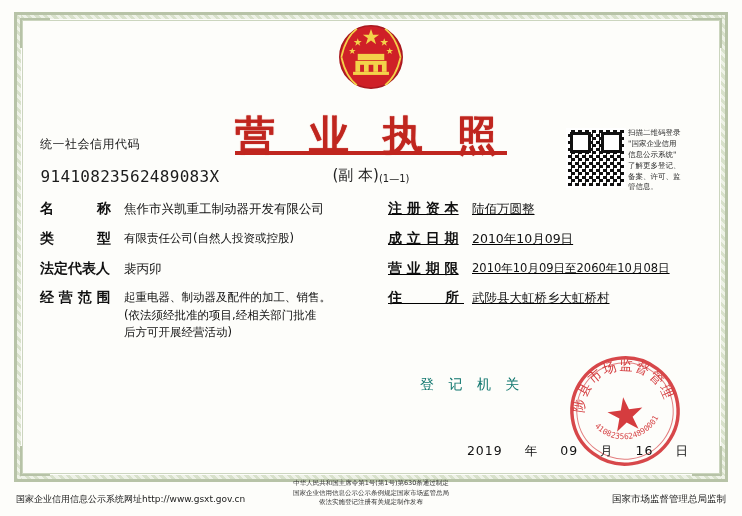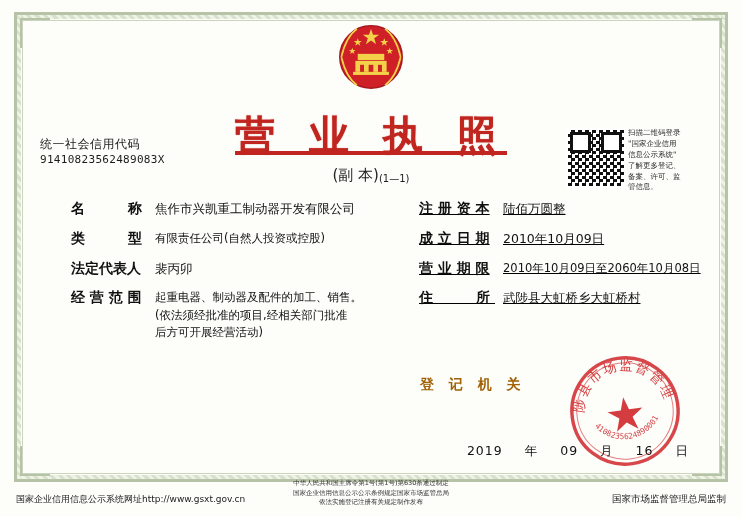--- a/index.html
+++ b/index.html
@@ -105,24 +105,25 @@
     top: 136px;
     width: 180px;
     color: #1b1b1b;
   }
   .credit-label {
     font-size: 12px;
     letter-spacing: .5px;
     white-space: nowrap;
   }
   .credit-value {
-    font-size: 11px;
-    margin-top: 0;
+    font-size: 16px;
+    margin-top: 14px;
     letter-spacing: .3px;
     font-family: "DejaVu Sans Mono", "Liberation Mono", monospace;
+    text-align: center;
   }
 
   
   .qr-wrap {
     position: absolute;
     right: 40px;
     top: 128px;
     display: flex;
     align-items: flex-start;
   }
@@ -169,42 +170,41 @@
   .col.left  { width: 348px; }
   .col.right { flex: 1; text-decoration: underline; }
   .flabel {
     font-size: 14px;
     font-weight: bold;
     color: #111;
     white-space: nowrap;
     width: 84px;
     letter-spacing: 5px;
     flex: none;
-    margin-left: 31px;
   }
   .flabel.w5 { letter-spacing: 0; }
   .fvalue {
     font-size: 12.5px;
     color: #111;
     line-height: 1.5;
   }
   .fvalue.small { font-size: 11.5px; }
 
   
   .scope-lines div { white-space: nowrap; }
 
   
   .authority {
     position: absolute;
     left: 420px;
     top: 376px;
     font-size: 14px;
-    font-weight: bold;
+    font-weight: normal;
     letter-spacing: 5px;
-    color: #a16207;
+    color: #0f766e;
   }
   
   .seal {
     position: absolute;
     right: 58px;
     top: 352px;
     width: 118px;
     height: 118px;
   }
   

